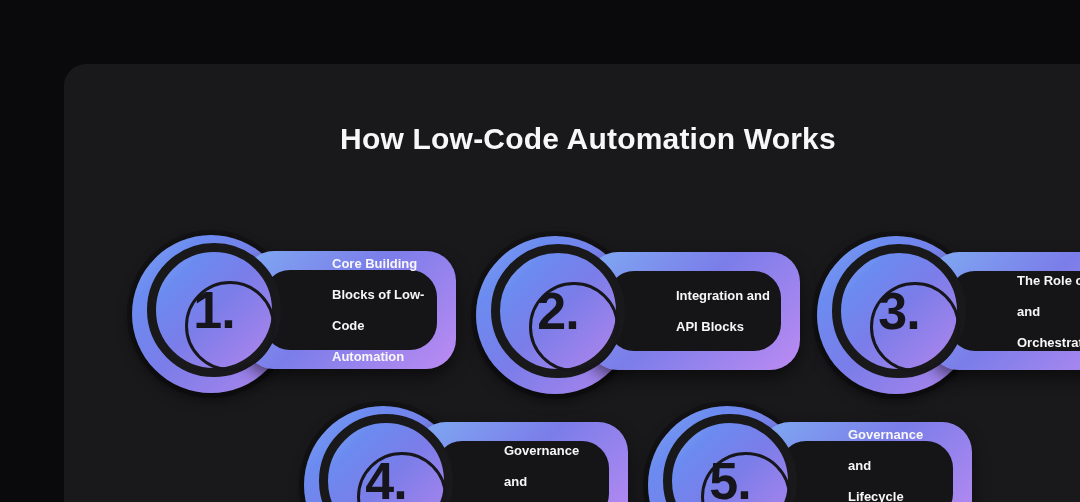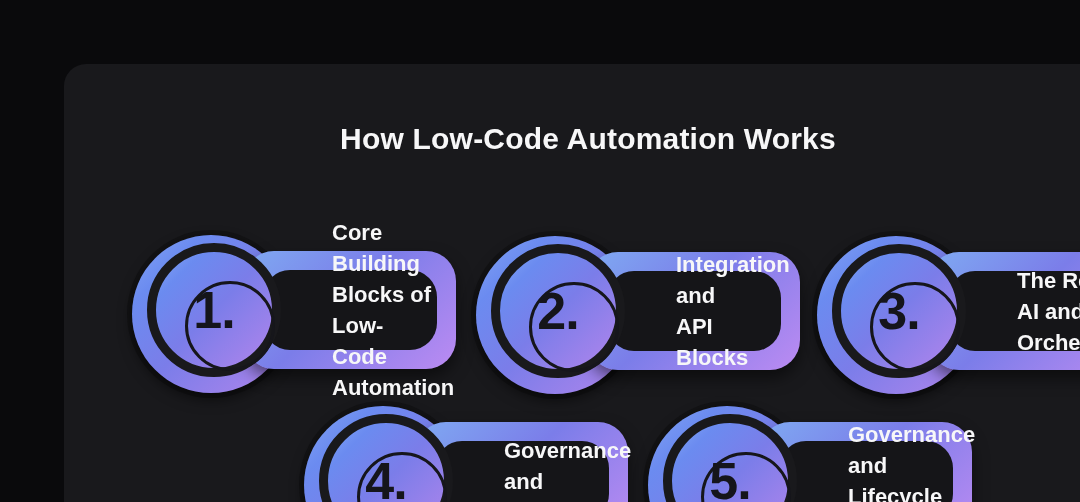--- a/index.html
+++ b/index.html
@@ -72,21 +72,21 @@
     background:var(--pill-bg);
   }
   .pill-label{
     position:absolute;
     inset:0;
     display:flex;
     align-items:center;
     padding-left:72px;
     padding-right:14px;
     color:var(--text);
-    font-size:22px;
+    font-size:13px;
     font-weight:700;
     line-height:31px;
     white-space:pre-line;
   }
   .main-circle{
     position:absolute;
     left:12px;top:12px;
     width:134px;height:134px;
     border-radius:50%;
     border:9px solid var(--card-bg);

